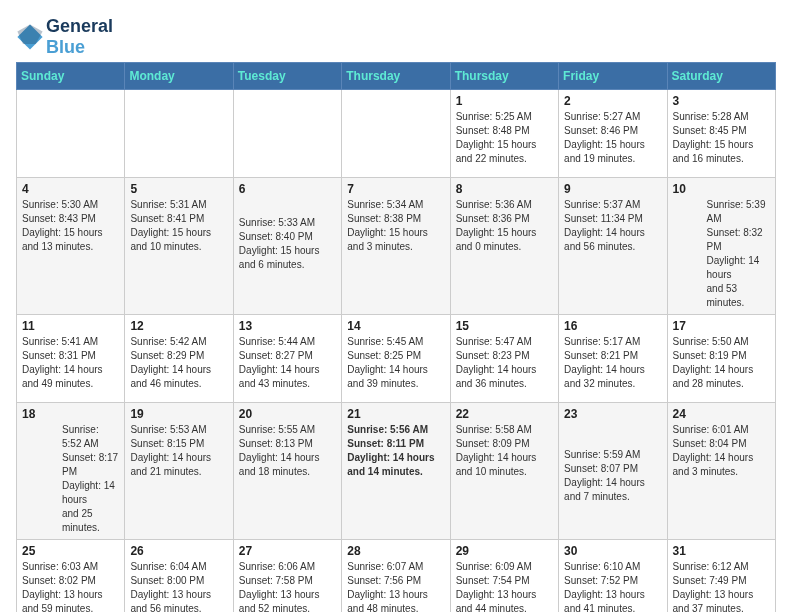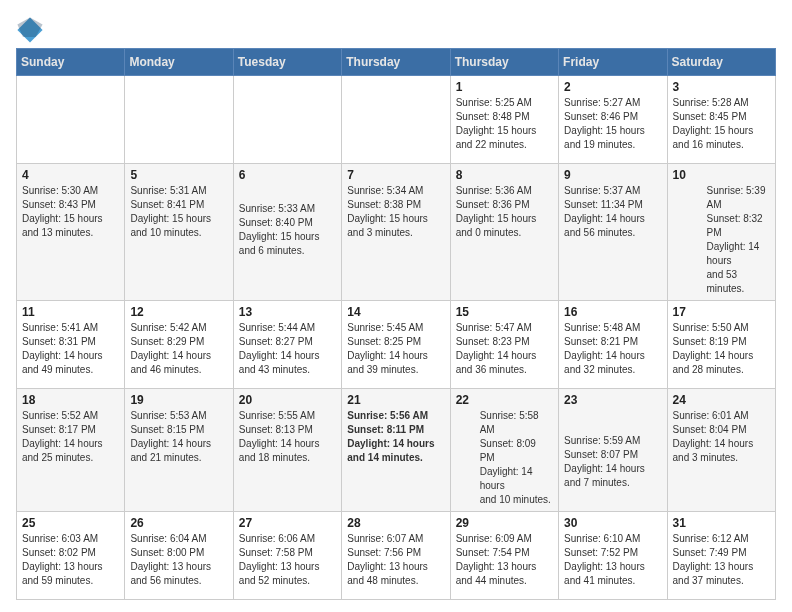--- a/index.html
+++ b/index.html
@@ -37,21 +37,21 @@
       font-size: 16px;
       color: #333;
     }
     table {
       width: 100%;
       border-collapse: collapse;
       table-layout: fixed;
     }
     thead th {
       background: #3b6ea5;
-      color: #e5e5e5;
+      color: #5eead4;
       font-size: 12px;
       font-weight: bold;
       padding: 6px 4px;
       text-align: left;
       border: 1px solid #5a85b8;
     }
     tbody td {
       vertical-align: top;
       border: 1px solid #ccc;
       padding: 4px 5px;
@@ -80,20 +80,24 @@
   </style>
 </head>
 <body>
 
 <div class="header">
   <div class="logo">
     <svg class="logo-icon" viewBox="0 0 40 40">
       <polygon points="20,2 38,20 20,38 2,20" fill="#4a9fd4"></polygon>
       <polygon points="20,2 38,12 28,30 10,30 2,12" fill="#1a3a5c" opacity="0.3"></polygon>
     </svg>
+    <div>
+      <div style="font-size:18px;font-weight:bold;color:#1a3a5c;">General</div>
+      <div style="font-size:18px;font-weight:bold;color:#4a9fd4;">Blue</div>
+    </div>
   </div>
   <div class="title-block">
     <div class="month-title"></div>
     <div class="location"></div>
   </div>
 </div>
 
 <table>
   <thead>
     <tr>
@@ -216,37 +220,37 @@
         </td>
         <td>
           <div class="day-num">15</div>
           <div class="cell-text" style="white-space: pre-line;">Sunrise: 5:47 AM
 Sunset: 8:23 PM
 Daylight: 14 hours
 and 36 minutes.</div>
         </td>
         <td>
           <div class="day-num">16</div>
-          <div class="cell-text" style="white-space: pre-line;">Sunrise: 5:48 AM
+          <div class="cell-text" style="white-space: pre-line;">Sunrise: 5:17 AM
 Sunset: 8:21 PM
 Daylight: 14 hours
 and 32 minutes.</div>
         </td>
         <td>
           <div class="day-num">17</div>
           <div class="cell-text" style="white-space: pre-line;">Sunrise: 5:50 AM
 Sunset: 8:19 PM
 Daylight: 14 hours
 and 28 minutes.</div>
         </td>
       </tr>
       <tr>
         <td>
           <div class="day-num">18</div>
-          <div class="cell-text" style="white-space: pre-line;">Sunrise: 5:52 AM
+          <div class="cell-text" style="white-space: pre-line; margin-left: 40px;">Sunrise: 5:52 AM
 Sunset: 8:17 PM
 Daylight: 14 hours
 and 25 minutes.</div>
         </td>
         <td>
           <div class="day-num">19</div>
           <div class="cell-text" style="white-space: pre-line;">Sunrise: 5:53 AM
 Sunset: 8:15 PM
 Daylight: 14 hours
 and 21 minutes.</div>
@@ -260,21 +264,21 @@
         </td>
         <td>
           <div class="day-num">21</div>
           <div class="cell-text" style="white-space: pre-line; font-weight: bold;">Sunrise: 5:56 AM
 Sunset: 8:11 PM
 Daylight: 14 hours
 and 14 minutes.</div>
         </td>
         <td>
           <div class="day-num">22</div>
-          <div class="cell-text" style="white-space: pre-line; margin-left: 24px;">Sunrise: 5:58 AM
+          <div class="cell-text" style="white-space: pre-line;">Sunrise: 5:58 AM
 Sunset: 8:09 PM
 Daylight: 14 hours
 and 10 minutes.</div>
         </td>
         <td>
           <div class="day-num">23</div>
           <div class="cell-text" style="white-space: pre-line; margin-top: 27px;">Sunrise: 5:59 AM
 Sunset: 8:07 PM
 Daylight: 14 hours
 and 7 minutes.</div>

